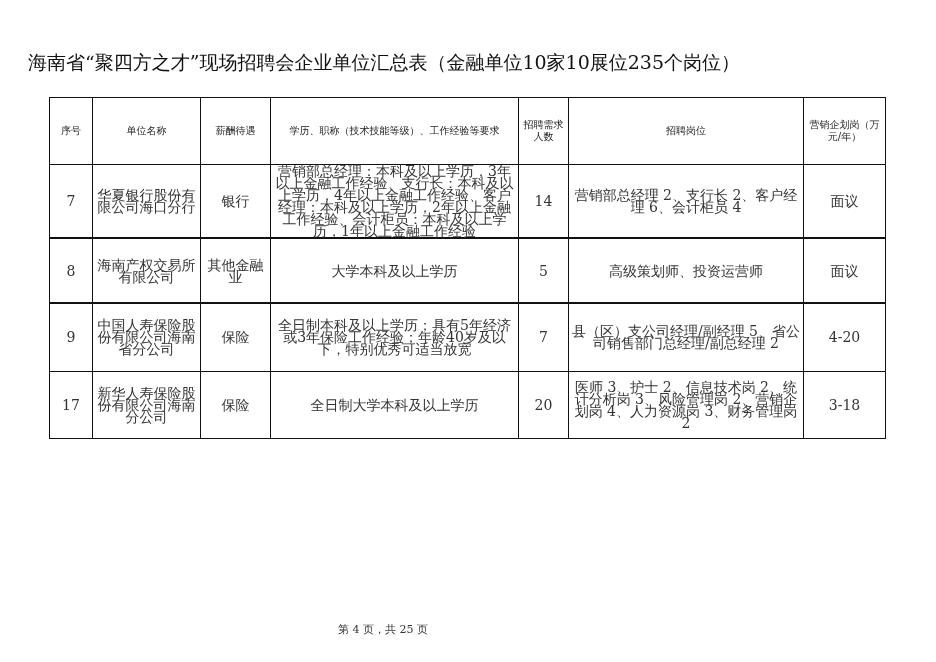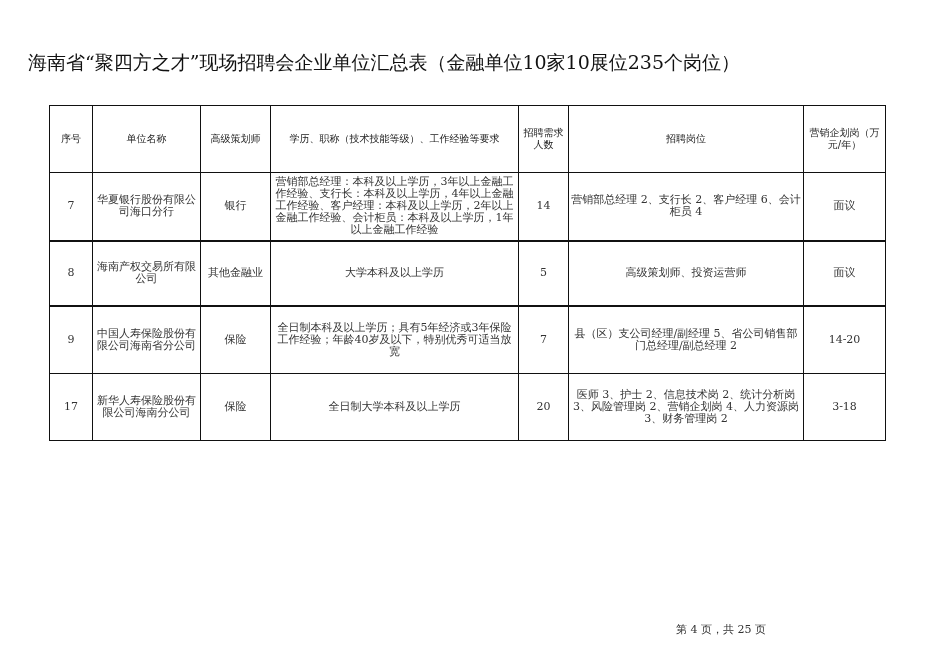--- a/index.html
+++ b/index.html
@@ -3,27 +3,27 @@
 <meta charset="utf-8">
 <style>
   html, body { margin:0; padding:0; background:#ffffff; }
   body { width:936px; height:662px; position:relative; overflow:hidden;
          font-family:"DejaVu Serif","Liberation Serif",serif; color:#222; }
   .title { position:absolute; left:0; top:50px; width:936px; text-align:left;
            font-size:19px; color:#111; letter-spacing:0px;margin-left:28px; }
   table.grid { position:absolute; left:49px; top:97px; border-collapse:collapse;
                table-layout:fixed; }
   table.grid td, table.grid th { border:1px solid #111; padding:0 2px; vertical-align:middle;
-               text-align:center; font-size:11px; line-height:12px; color:#333; font-weight:normal;
+               text-align:center; font-size:14px; line-height:12px; color:#333; font-weight:normal;
                word-break:break-all; }
   table.grid th { font-family:"DejaVu Sans","Liberation Sans",sans-serif; font-size:10px; color:#222; }
-  table.grid { border:1.5px solid #111;margin-top:8px; }
+  table.grid { border:1.5px solid #111; }
   tr.thick-top td { border-top:2px solid #111; }
   td.left { text-align:left; }
-  .footer { position:absolute; left:0; top:622px; width:766px; text-align:right;
+  .footer { position:absolute; left:0; top:622px; width:766px; text-align:center;
             font-size:11px; color:#333; }
 </style>
 </head>
 <body>
 
 <div class="title">海南省“聚四方之才”现场招聘会企业单位汇总表（金融单位10家10展位235个岗位）</div>
 
 <table class="grid">
   <colgroup>
     <col style="width:43px">
@@ -31,21 +31,21 @@
       <col style="width:70px">
     <col style="width:248px">
       <col style="width:50px">
       <col style="width:235px">
       <col style="width:82px">
   </colgroup>
   <tbody>
       <tr style="height:67px">
     <th>序号</th>
     <th>单位名称</th>
-    <th>高级策划师</th>
+    <th>薪酬待遇</th>
     <th>学历、职称（技术技能等级）、工作经验等要求</th>
     <th>招聘需求人数</th>
     <th>招聘岗位</th>
     <th>营销企划岗（万元/年）</th>
   </tr>
   <tr style="height:68px">
     <td>7</td>
     <td>华夏银行股份有限公司海口分行</td>
     <td>银行</td>
     <td class="left">营销部总经理：本科及以上学历，3年以上金融工作经验、支行长：本科及以上学历，4年以上金融工作经验、客户经理：本科及以上学历，2年以上金融工作经验、会计柜员：本科及以上学历，1年以上金融工作经验</td>
@@ -62,21 +62,21 @@
     <td>高级策划师、投资运营师</td>
     <td>面议</td>
   </tr>
   <tr class="thick-top" style="height:68px">
     <td>9</td>
     <td>中国人寿保险股份有限公司海南省分公司</td>
     <td>保险</td>
     <td>全日制本科及以上学历；具有5年经济或3年保险工作经验；年龄40岁及以下，特别优秀可适当放宽</td>
     <td>7</td>
     <td>县（区）支公司经理/副经理 5、省公司销售部门总经理/副总经理 2</td>
-    <td>14-20</td>
+    <td>4-20</td>
   </tr>
   <tr style="height:67px">
     <td>17</td>
     <td>新华人寿保险股份有限公司海南分公司</td>
     <td>保险</td>
     <td>全日制大学本科及以上学历</td>
     <td>20</td>
     <td>医师 3、护士 2、信息技术岗 2、统计分析岗 3、风险管理岗 2、营销企划岗 4、人力资源岗 3、财务管理岗 2</td>
     <td>3-18</td>
   </tr>

